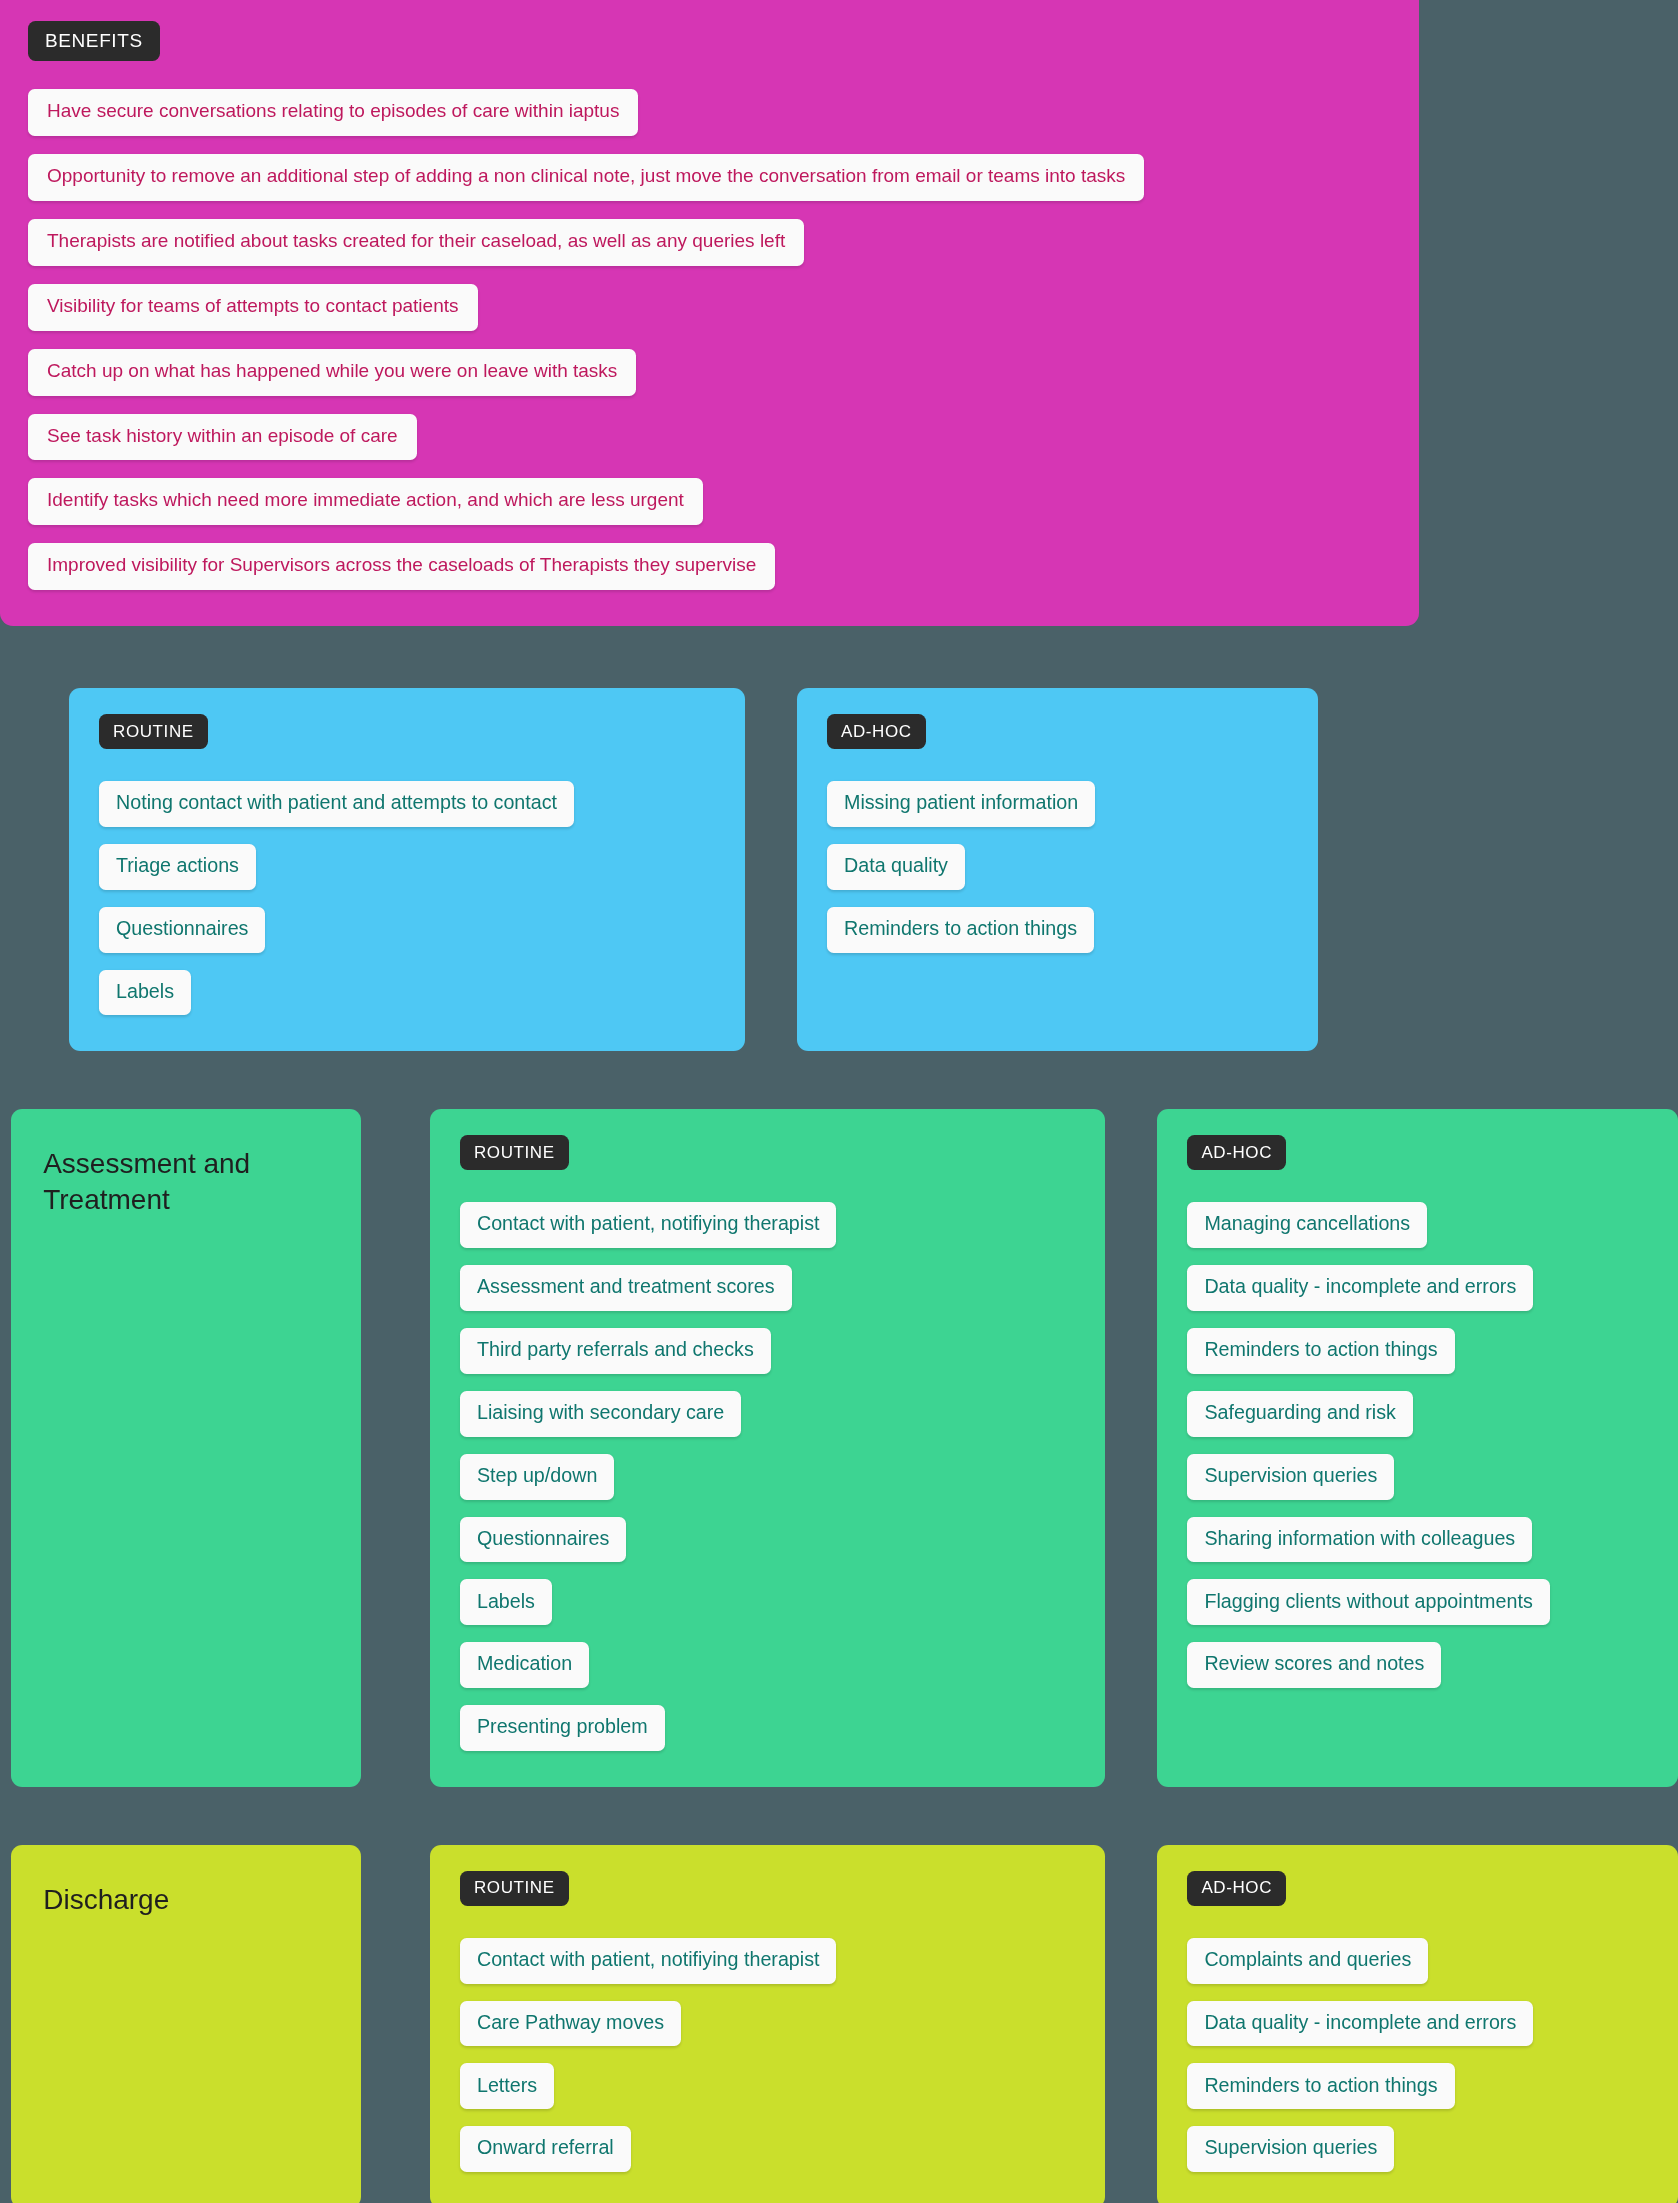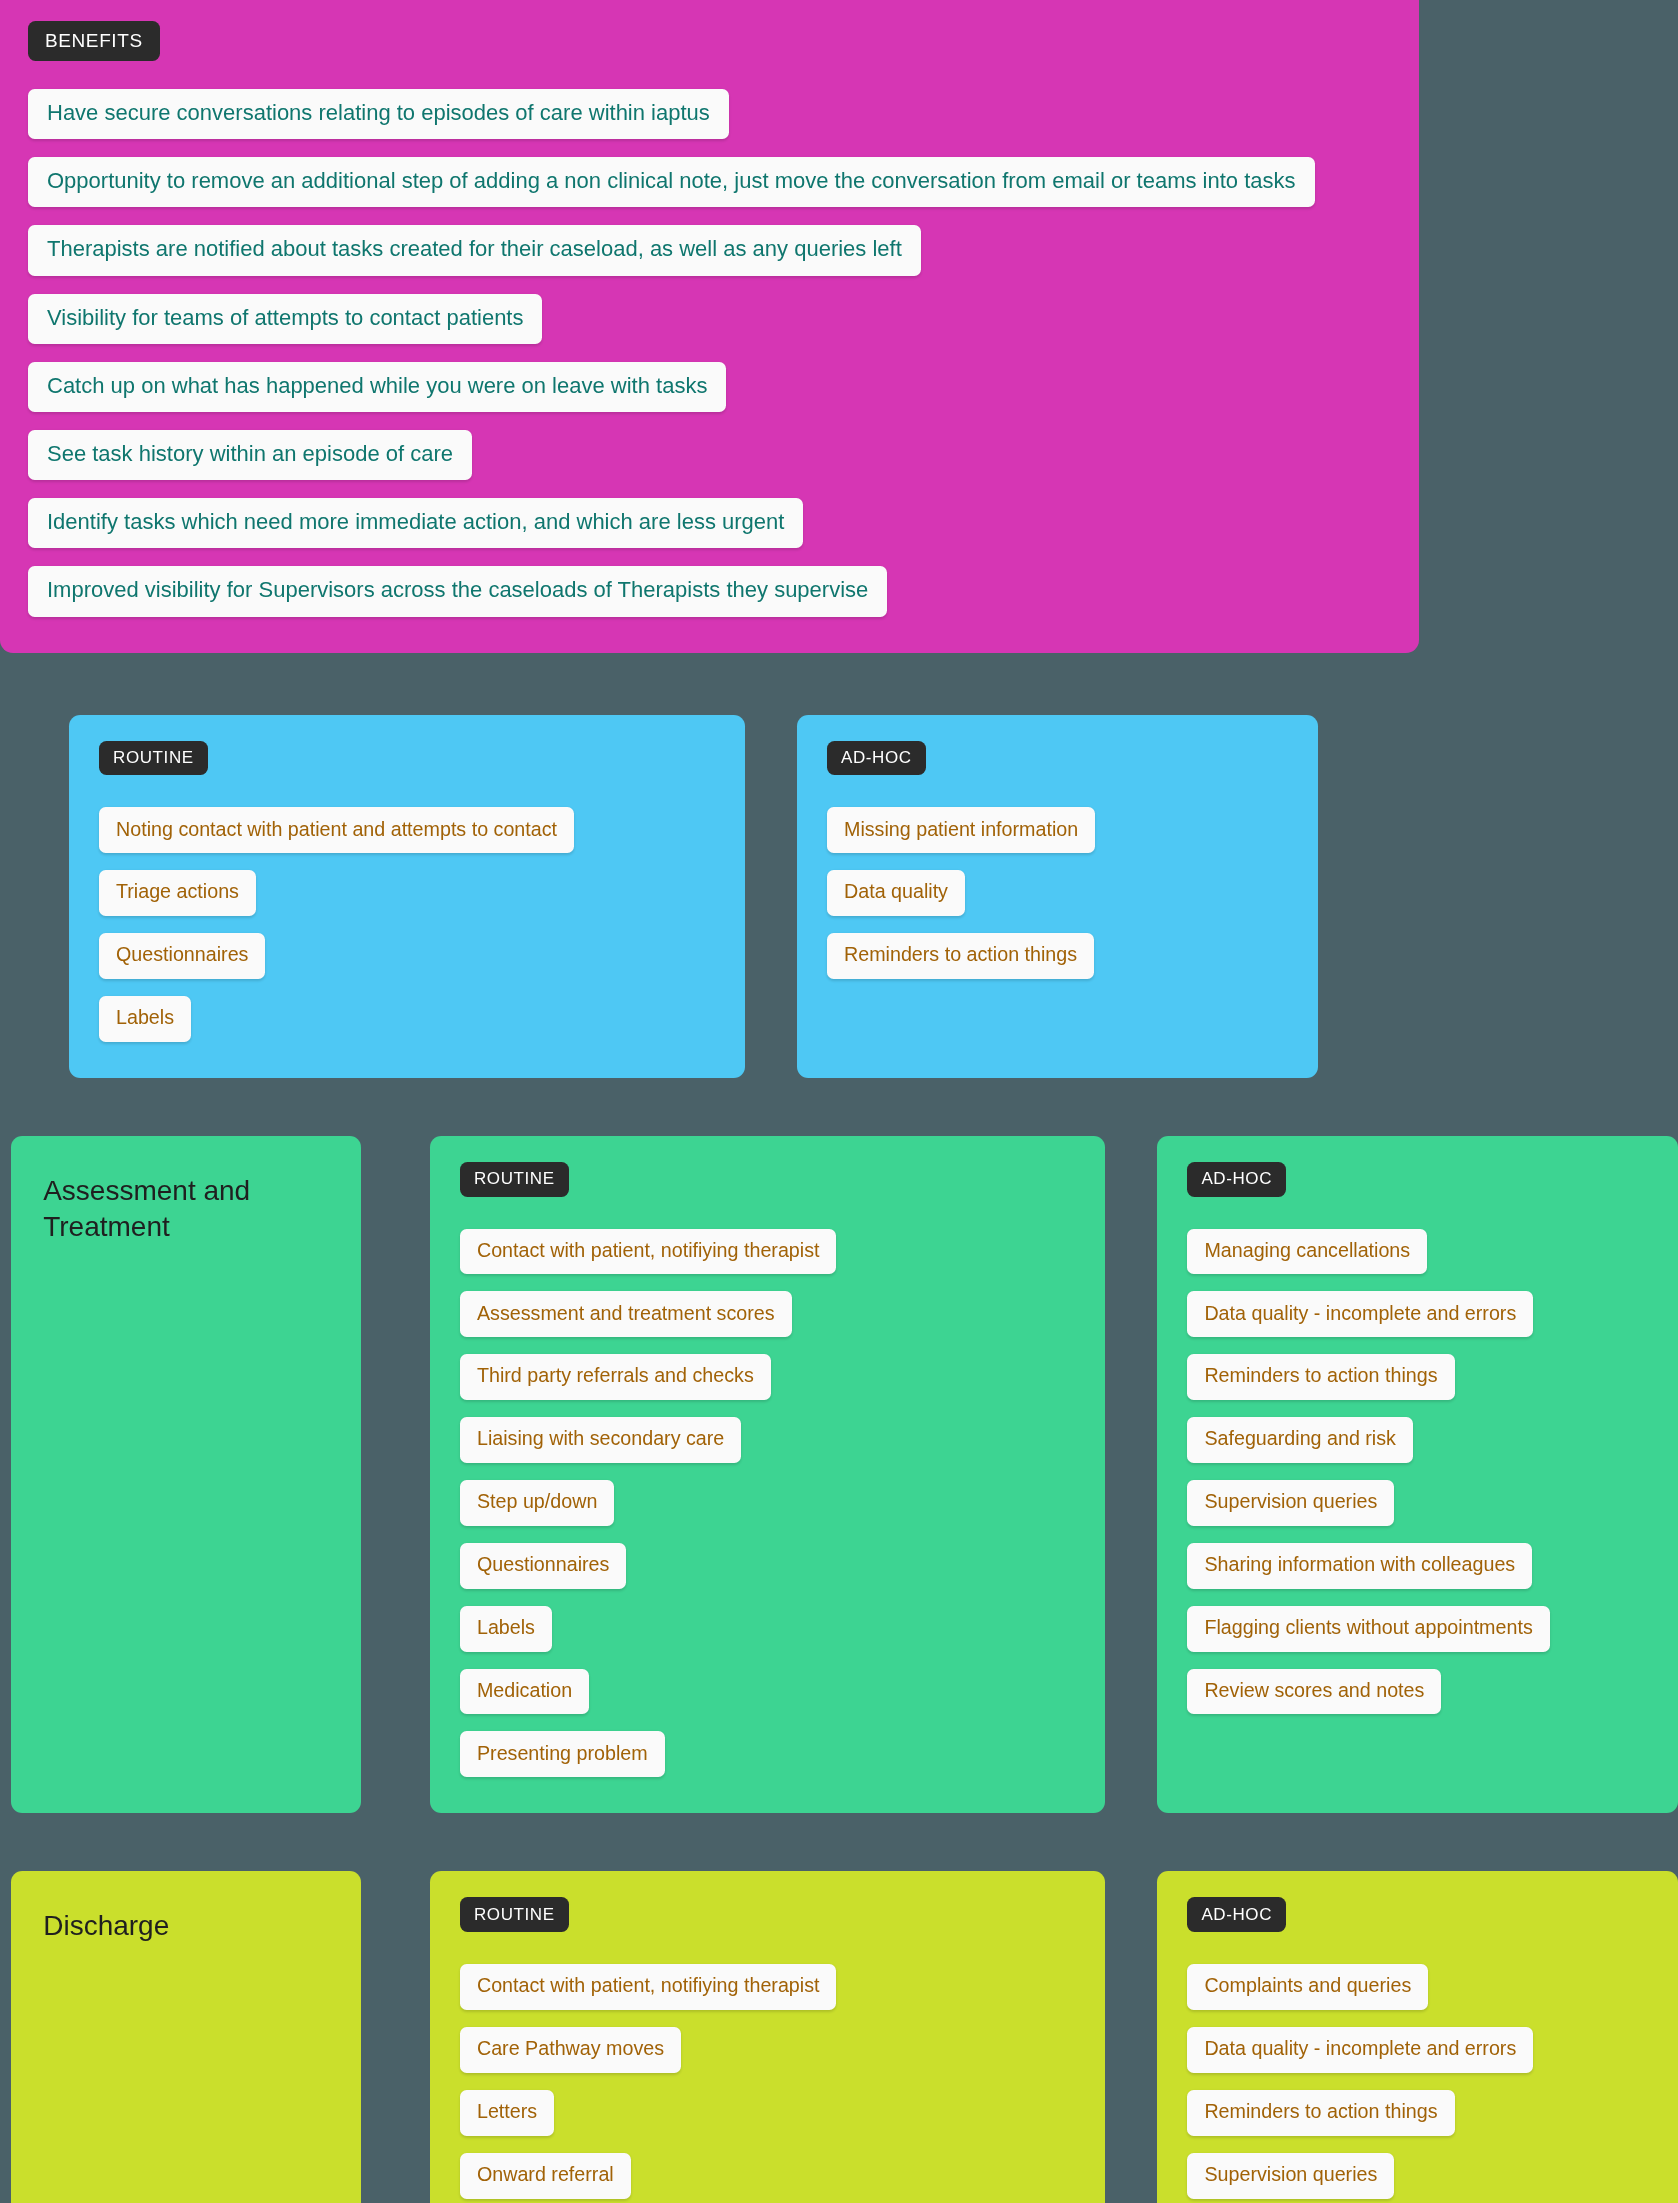--- a/index.html
+++ b/index.html
@@ -28,22 +28,22 @@
     letter-spacing: 0.6px;
     padding: 10.3px 17px 11.2px 17px;
     border-radius: 7.5px;
     line-height: 1;
   }
   .benefit-list { margin-top: 28px; display: flex; flex-direction: column; gap: 18px; }
   .pill {
     display: inline-block;
     align-self: flex-start;
     background: #fafafa;
-    color: #0f766e;
-    font-size: 22px;
+    color: #be185d;
+    font-size: 19px;
     line-height: 1.1;
     padding: 12px 19px 14px 19px;
     border-radius: 6.6px;
     box-shadow: 0 1.9px 2.8px rgba(0,0,0,0.14);
     white-space: nowrap;
   }
 
   
   .rows { display: flex; flex-direction: column; gap: 58px; padding: 62px 0 0 0; }
   .row { display: flex; align-items: stretch; gap: 0; }
@@ -66,21 +66,21 @@
     border-radius: 11.2px;
     padding: 26px 30px 36px 30px;
   }
   .col-routine { width: 676px; margin-left: 69px; }
   .col-adhoc   { width: 521px; margin-left: 52px; }
 
   .chip-list { margin-top: 32px; display: flex; flex-direction: column; gap: 17px; }
   .chip {
     align-self: flex-start;
     background: #fafafa;
-    color: #a16207;
+    color: #0f766e;
     font-size: 19.7px;
     line-height: 1.1;
     padding: 11.2px 17px 13px 17px;
     border-radius: 6.6px;
     box-shadow: 0 1.9px 2.8px rgba(0,0,0,0.14);
     white-space: nowrap;
   }
 
   .blue   { background: #4ec8f4; }
   .green  { background: #3dd492; }

